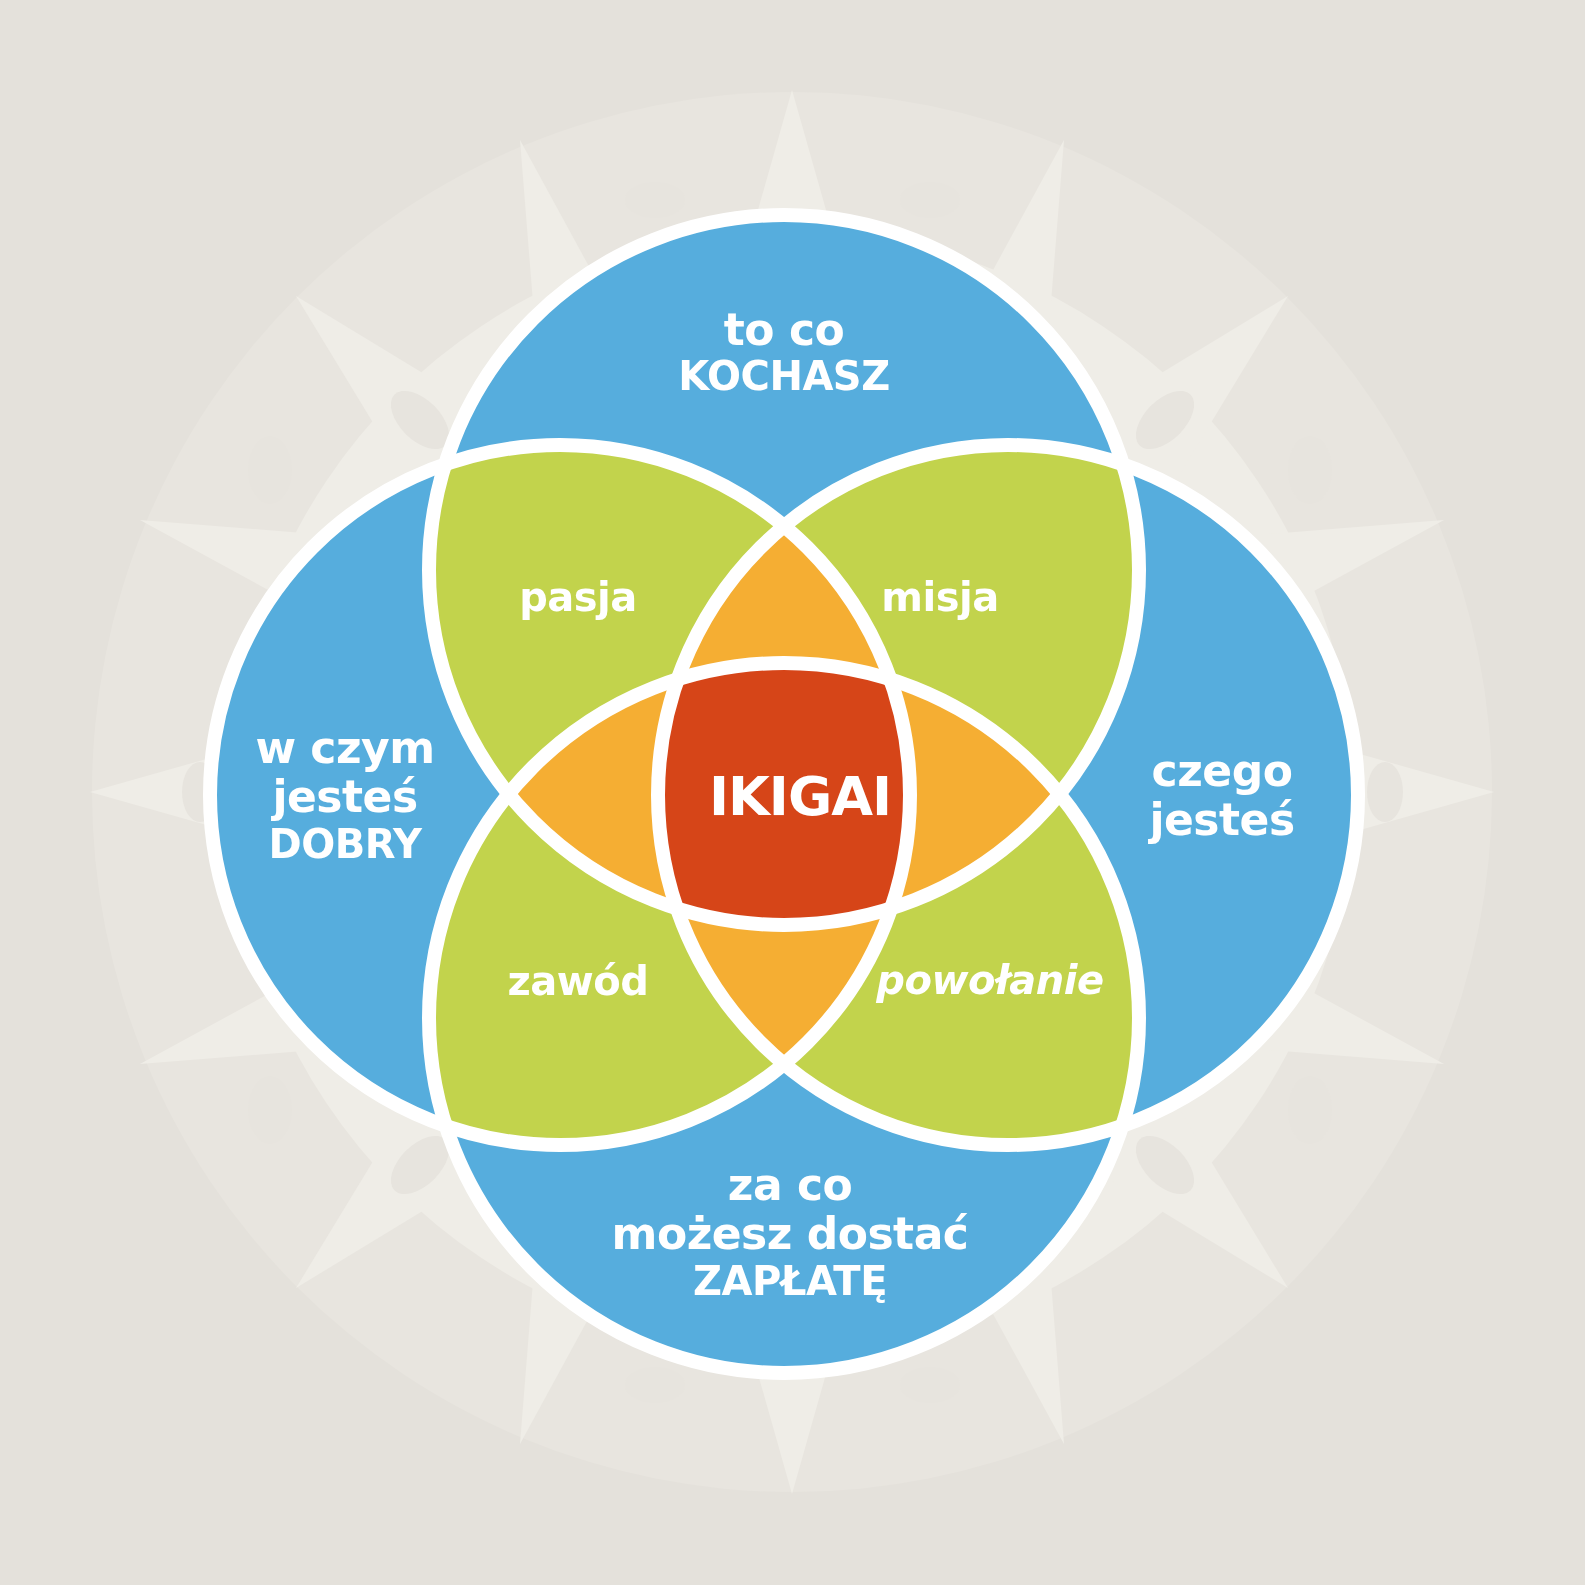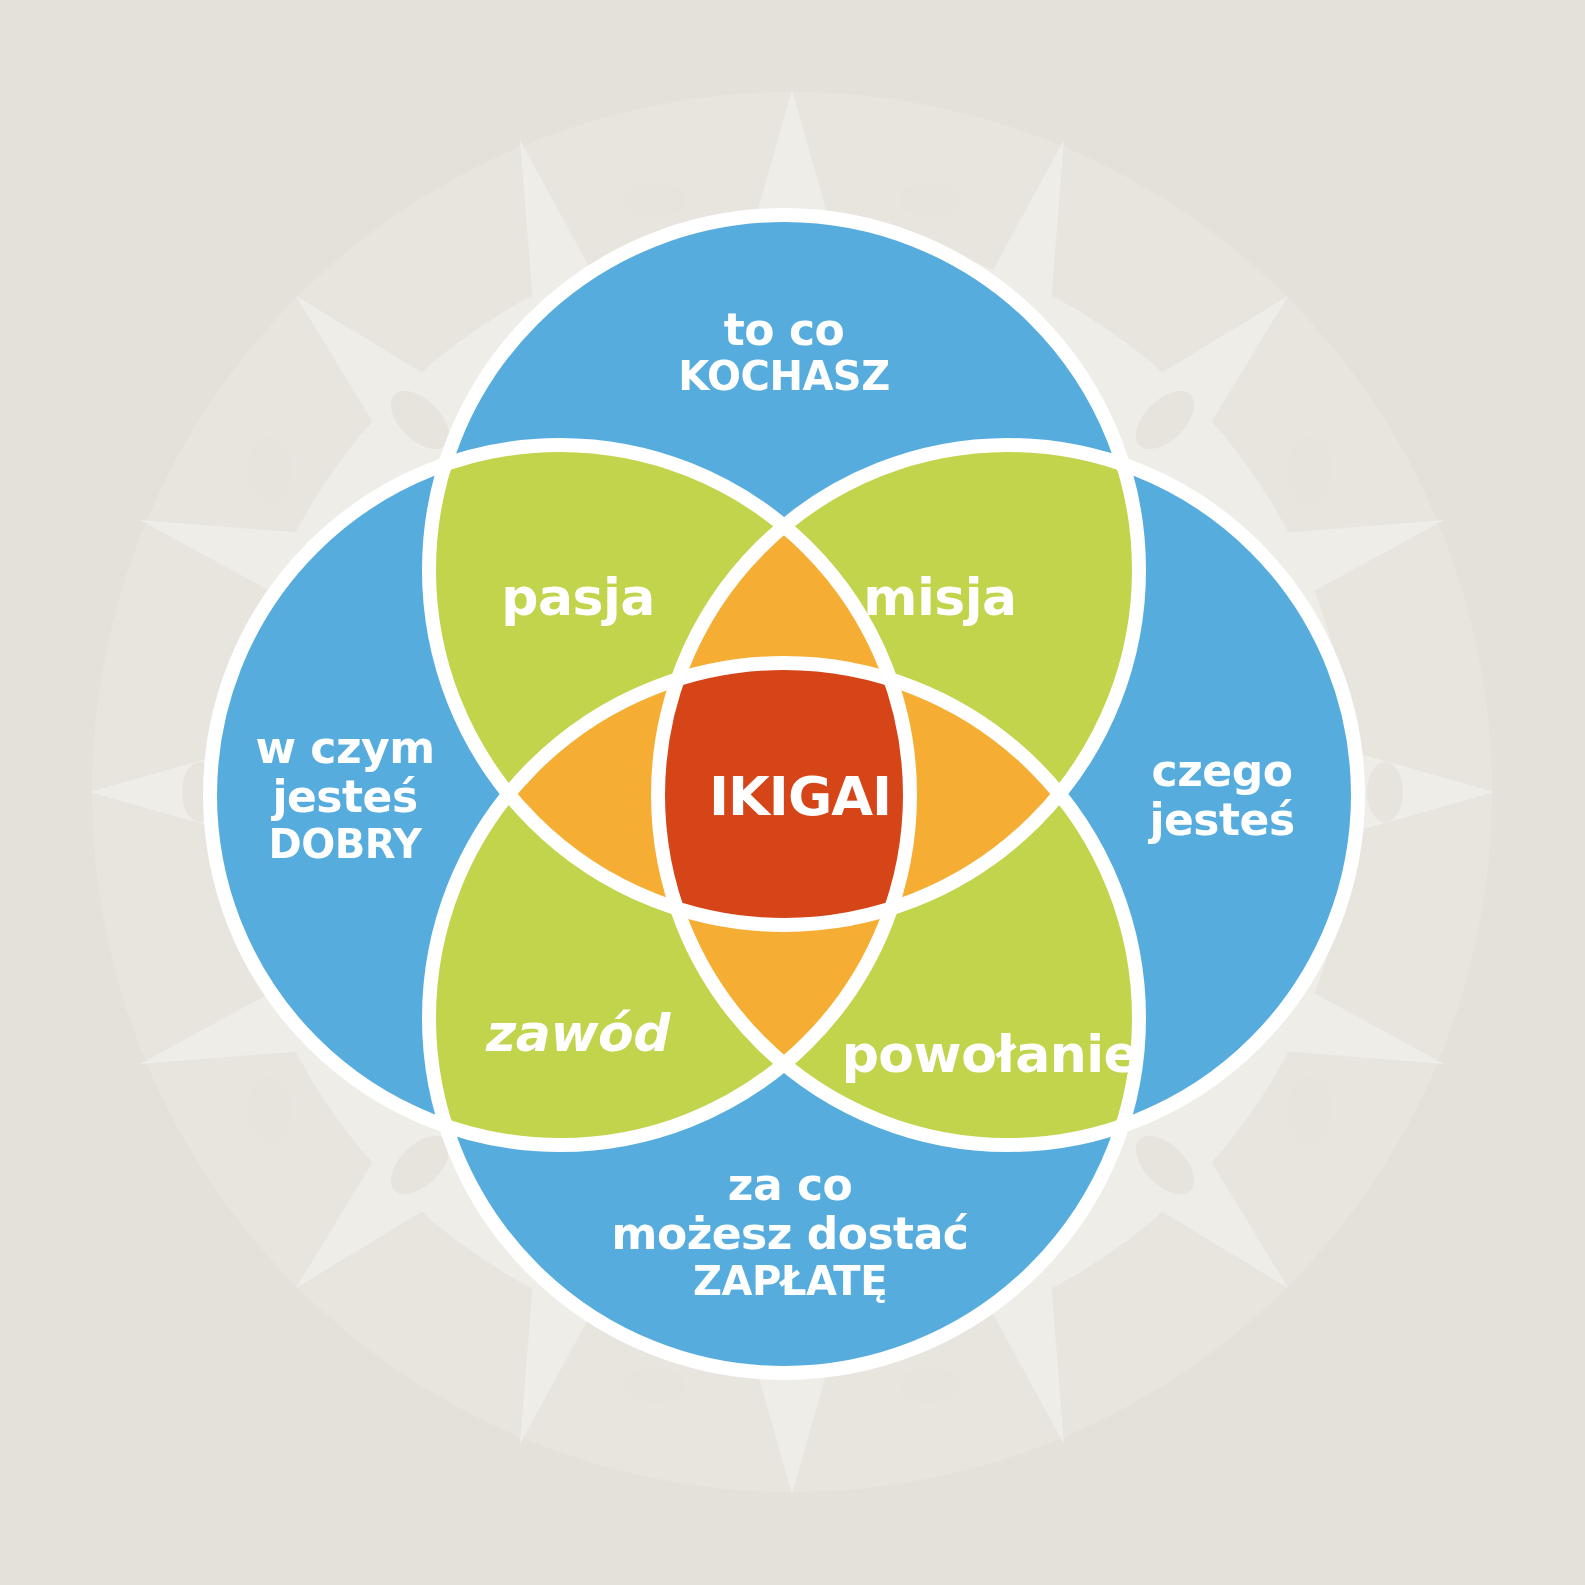--- a/index.html
+++ b/index.html
@@ -11,21 +11,21 @@
     #stage { position: relative; width: 1555px; height: 1585px; }
     #stage svg { position: absolute; left: 0; top: 0; }
     .lbl {
       position: absolute; color: #ffffff; text-align: center;
       font-family: "DejaVu Sans", "Liberation Sans", sans-serif;
       font-weight: bold; line-height: 1.12; letter-spacing: -0.5px;
       transform: translate(-50%, -50%); white-space: nowrap;
     }
     .lbl .small { display: block; font-size: 44px; }
     .lbl .big { display: block; font-size: 40px; }
-    .petal { font-size: 52px; }
+    .petal { font-size: 40px; }
     .center-lbl { font-size: 54px; letter-spacing: -1px; margin-left: 16px; }
   </style>
 </head>
 <body>
 
 <div id="stage">
   <svg width="1585" height="1585" viewBox="0 0 1585 1585">
     <defs>
       <clipPath id="cTop">
           <circle cx="784" cy="570" r="355"></circle>
@@ -162,17 +162,17 @@
   </div>
 
   <div class="lbl" style="left:790px; top:1232px;">
     <span class="small">za co</span>
     <span class="small">możesz dostać</span>
     <span class="big">ZAPŁATĘ</span>
   </div>
 
   <div class="lbl petal" style="left:578px; top:597px;">pasja</div>
   <div class="lbl petal" style="left:940px; top:597px;">misja</div>
-  <div class="lbl petal" style="left:578px; top:1033px;font-style:italic;">zawód</div>
-  <div class="lbl petal" style="left:990px; top:1054px;">powołanie</div>
+  <div class="lbl petal" style="left:578px; top:981px;">zawód</div>
+  <div class="lbl petal" style="left:990px; top:980px;font-style:italic;">powołanie</div>
 
   <div class="lbl center-lbl" style="left:784px; top:797px;">IKIGAI</div>
 </div>
 
 </body></html>

